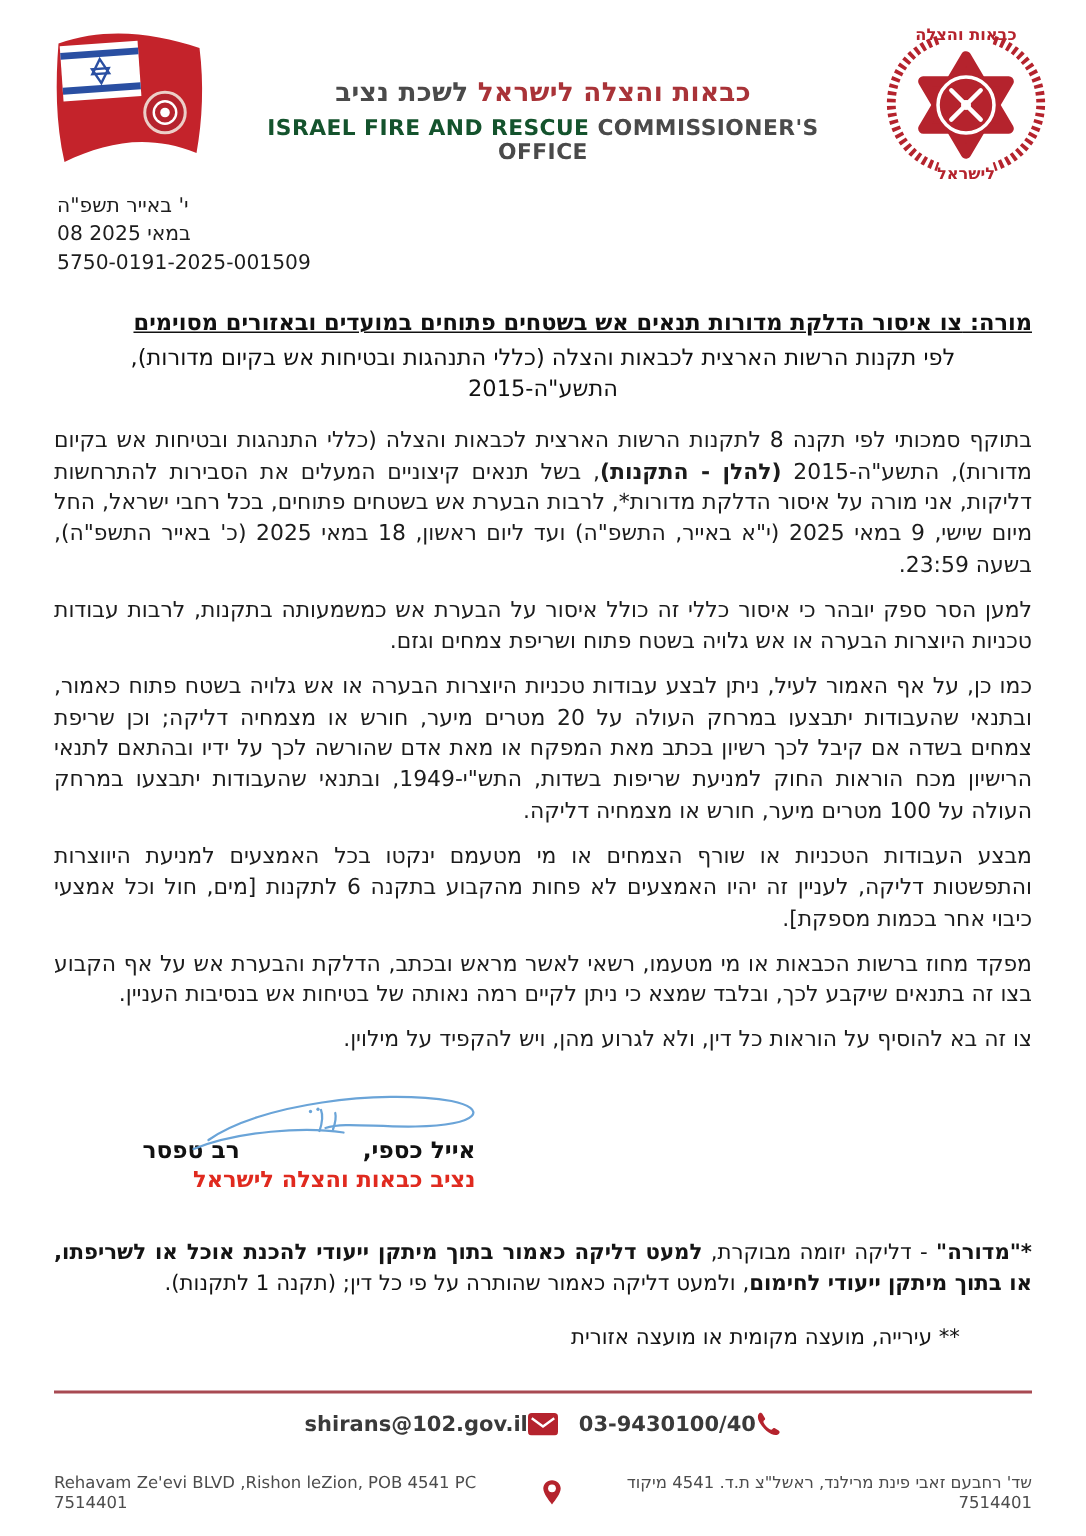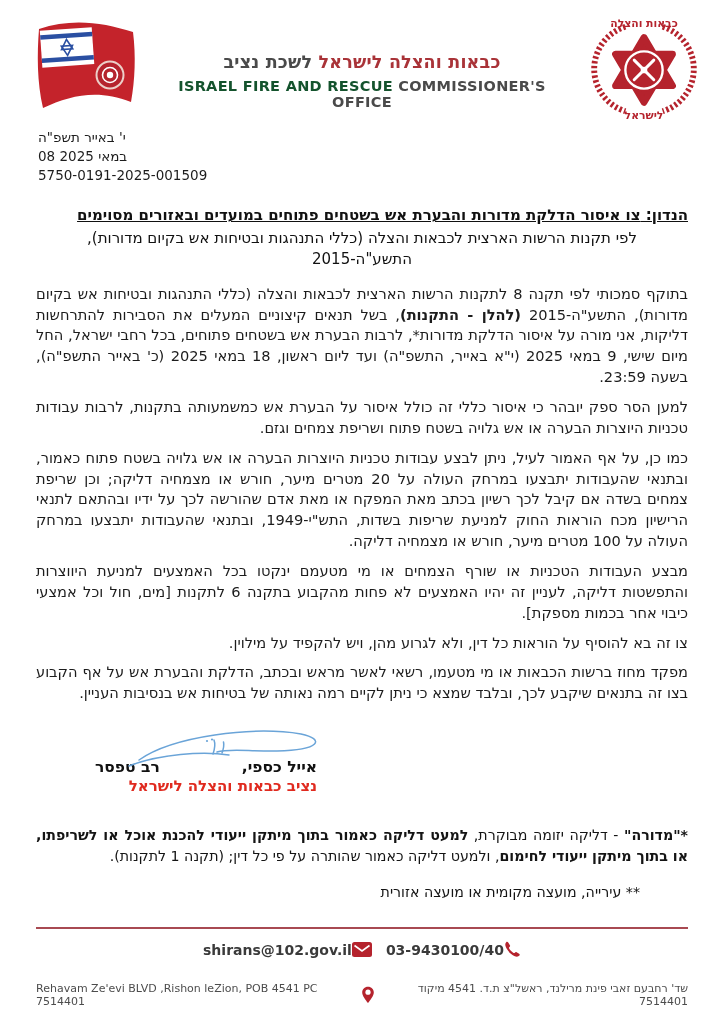--- a/index.html
+++ b/index.html
@@ -109,33 +109,33 @@
   </div>
 
   <div class="date-block">
     <div class="rtl-left">י' באייר תשפ"ה</div>
     <div dir="ltr">08 במאי 2025</div>
     <div dir="ltr">5750-0191-2025-001509</div>
   </div>
 
   <div class="subject">
     <div class="subj-line1">
-      <span>הנדון: </span><span>צו איסור הדלקת מדורות והבערת אש בשטחים פתוחים במועדים ובאזורים מסוימים</span>
+      <span>מורה: </span><span>צו איסור הדלקת מדורות תנאים אש בשטחים פתוחים במועדים ובאזורים מסוימים</span>
     </div>
     <div class="subj-line2">לפי תקנות הרשות הארצית לכבאות והצלה (כללי התנהגות ובטיחות אש בקיום מדורות),</div>
     <div class="subj-line3">התשע"ה-2015</div>
   </div>
 
   <div class="body-text">
     <p><span>בתוקף סמכותי לפי תקנה 8 לתקנות הרשות הארצית לכבאות והצלה (כללי התנהגות ובטיחות אש בקיום מדורות), התשע"ה-2015 </span><span class="bold">(להלן - התקנות)</span><span>, בשל תנאים קיצוניים המעלים את הסבירות להתרחשות דליקות, אני מורה על איסור הדלקת מדורות*, לרבות הבערת אש בשטחים פתוחים, בכל רחבי ישראל, החל מיום שישי, 9 במאי 2025 (י"א באייר, התשפ"ה) ועד ליום ראשון, 18 במאי 2025 (כ' באייר התשפ"ה), בשעה 23:59.</span></p>
     <p>למען הסר ספק יובהר כי איסור כללי זה כולל איסור על הבערת אש כמשמעותה בתקנות, לרבות עבודות טכניות היוצרות הבערה או אש גלויה בשטח פתוח ושריפת צמחים וגזם.</p>
     <p>כמו כן, על אף האמור לעיל, ניתן לבצע עבודות טכניות היוצרות הבערה או אש גלויה בשטח פתוח כאמור, ובתנאי שהעבודות יתבצעו במרחק העולה על 20 מטרים מיער, חורש או מצמחיה דליקה; וכן שריפת צמחים בשדה אם קיבל לכך רשיון בכתב מאת המפקח או מאת אדם שהורשה לכך על ידיו ובהתאם לתנאי הרישיון מכח הוראות החוק למניעת שריפות בשדות, התש"י-1949, ובתנאי שהעבודות יתבצעו במרחק העולה על 100 מטרים מיער, חורש או מצמחיה דליקה.</p>
     <p>מבצע העבודות הטכניות או שורף הצמחים או מי מטעמם ינקטו בכל האמצעים למניעת היווצרות והתפשטות דליקה, לעניין זה יהיו האמצעים לא פחות מהקבוע בתקנה 6 לתקנות [מים, חול וכל אמצעי כיבוי אחר בכמות מספקת].</p>
+    <p>מפקד מחוז ברשות הכבאות או מי מטעמו, רשאי לאשר מראש ובכתב, הדלקת והבערת אש על אף הקבוע בצו זה בתנאים שיקבע לכך, ובלבד שמצא כי ניתן לקיים רמה נאותה של בטיחות אש בנסיבות העניין.</p>
     <p>צו זה בא להוסיף על הוראות כל דין, ולא לגרוע מהן, ויש להקפיד על מילוין.</p>
-    <p>מפקד מחוז ברשות הכבאות או מי מטעמו, רשאי לאשר מראש ובכתב, הדלקת והבערת אש על אף הקבוע בצו זה בתנאים שיקבע לכך, ובלבד שמצא כי ניתן לקיים רמה נאותה של בטיחות אש בנסיבות העניין.</p>
   </div>
 
   <div class="sig-block">
     <svg class="sig-img" width="210" height="46" viewBox="0 0 210 46">
       <g fill="none" stroke="#6aa4d8" stroke-width="1.5" stroke-linecap="round">
         <path d="M14 36 C 48 12, 128 2, 176 10 C 200 15, 196 26, 152 27 C 124 27.5, 104 24, 92 28"></path>
         <path d="M4 42 C 34 30, 78 27, 104 31"></path>
         <path d="M88 30 q 3 -9 1 -14"></path>
         <path d="M97 29 q 2.5 -7 1.5 -11"></path>
       </g>

